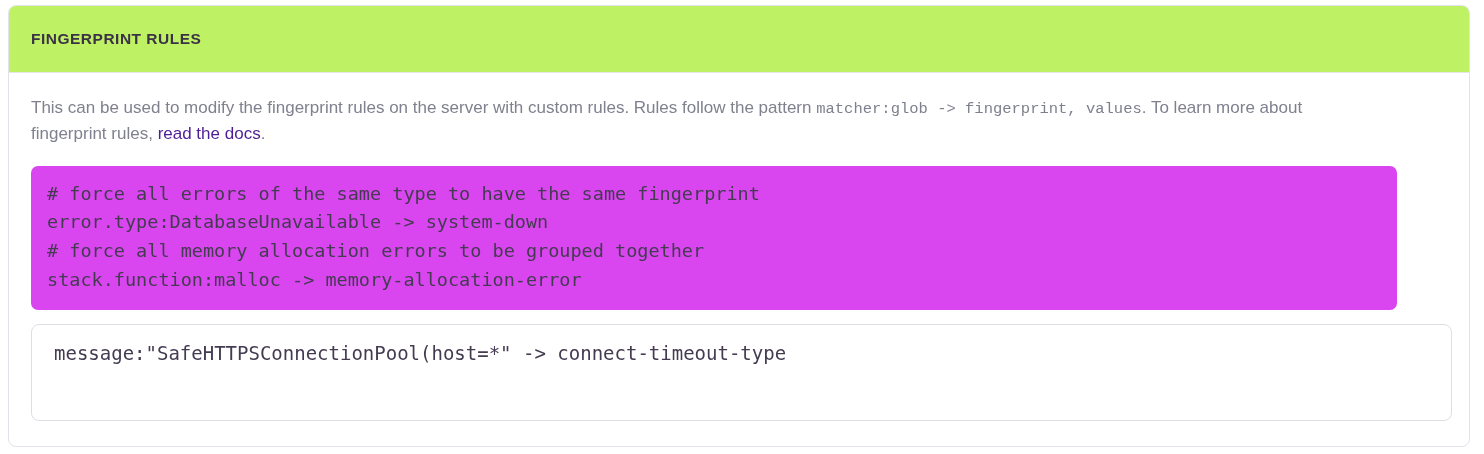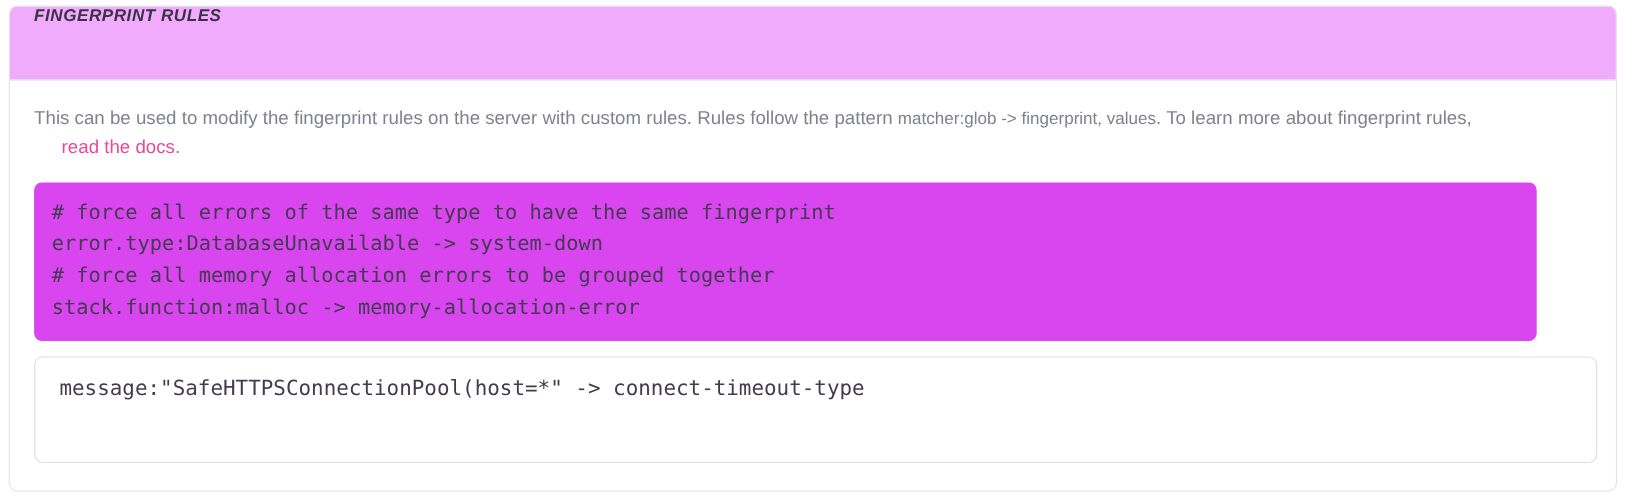--- a/index.html
+++ b/index.html
@@ -23,26 +23,25 @@
     box-sizing: border-box;
     background: #ffffff;
     border: 1px solid #e3e2e8;
     border-radius: 8px;
     overflow: hidden;
   }
 
   .panel-header {
     height: 67px;
     box-sizing: border-box;
-    background: #f0abfc;
+    background: #bef264;
     border-bottom: 1px solid #e6e5ea;
     display: flex;
-    align-items: flex-start;
+    align-items: center;
     padding: 0 22px;
-    font-style: italic;
   }
 
   .panel-title {
     font-size: 15.5px;
     font-weight: bold;
     letter-spacing: 0.5px;
     color: #3b3245;
     text-transform: uppercase;
   }
 
@@ -52,30 +51,29 @@
 
   .description {
     font-size: 17px;
     line-height: 1.55;
     color: #80818f;
     margin: 0 0 18px 0;
     max-width: 1350px;
   }
 
   .inline-code {
-    font-family: Liberation Sans, sans-serif;
+    font-family: Liberation Mono, monospace;
     font-size: 15.5px;
     color: #7f808e;
     white-space: nowrap;
   }
 
   .doc-link {
-    color: #ec4899;
+    color: #4c1d95;
     text-decoration: none;
-    margin-left: 25px;
   }
 
   .code-block {
     background: #d946ef;
     border-radius: 7px;
     padding: 14px 16px 16px 16px;
     margin: 0 0 14px 0;
     width: 1366px;
     box-sizing: border-box;
   }

